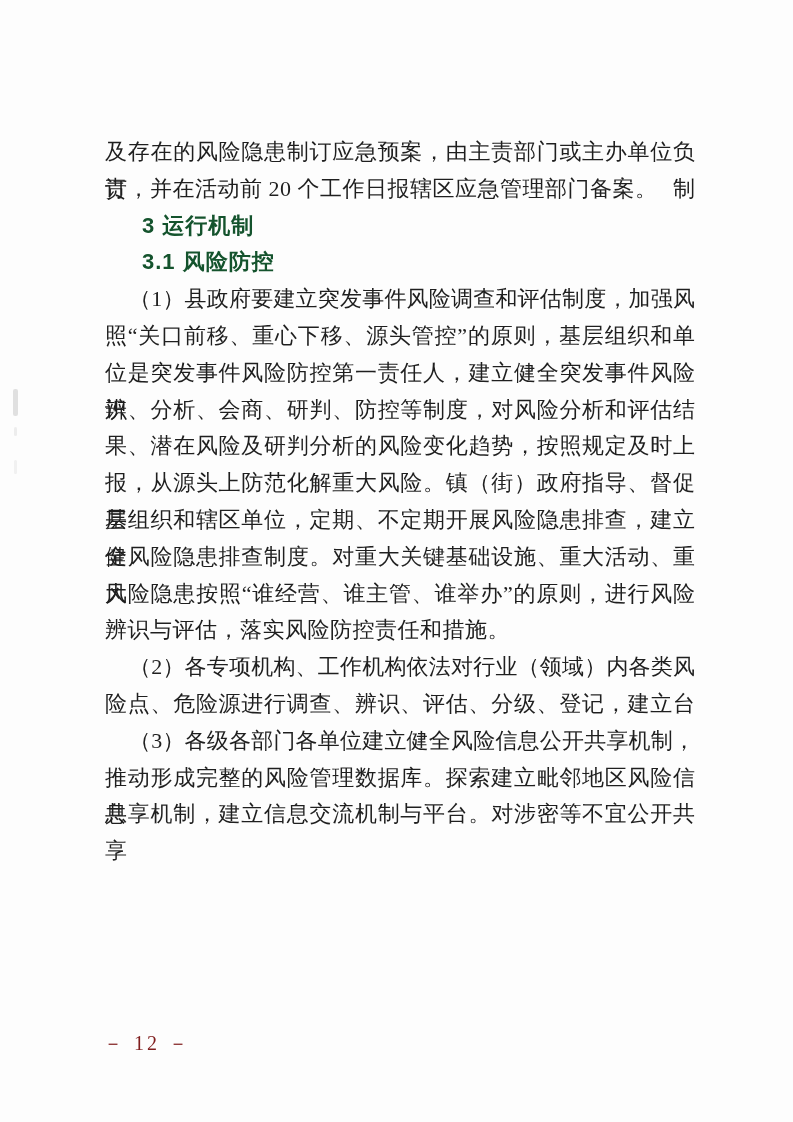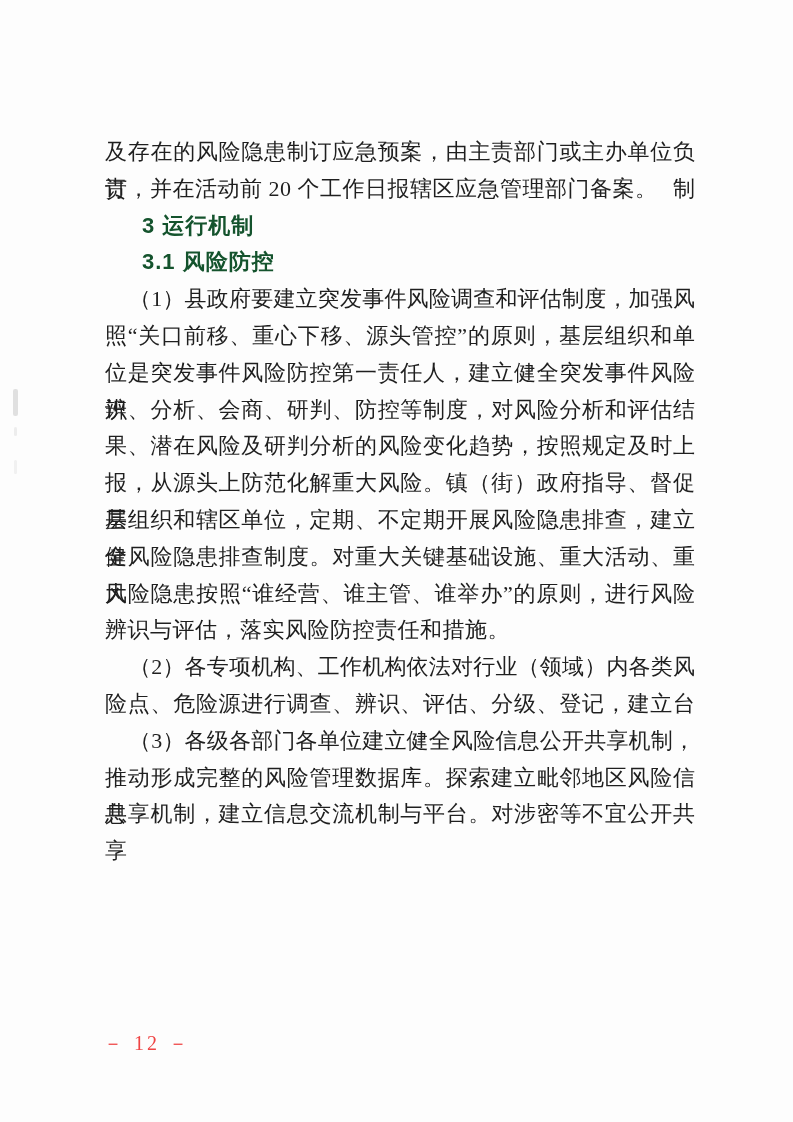--- a/index.html
+++ b/index.html
@@ -47,21 +47,21 @@
     color: #14532d;
     padding-left: 37px;
     letter-spacing: 1px;
   }
   .footer {
     position: absolute;
     left: 103px;
     top: 1030px;
     font-size: 20px;
     letter-spacing: 3px;
-    color: #ef4444;
+    color: #7f1d1d;
     font-family: "Liberation Serif", "DejaVu Serif", serif;
   }
   
   .smudge-a {
     position: absolute;
     left: 13px;
     top: 389px;
     width: 5px;
     height: 27px;
     background: #c9c9c9;

